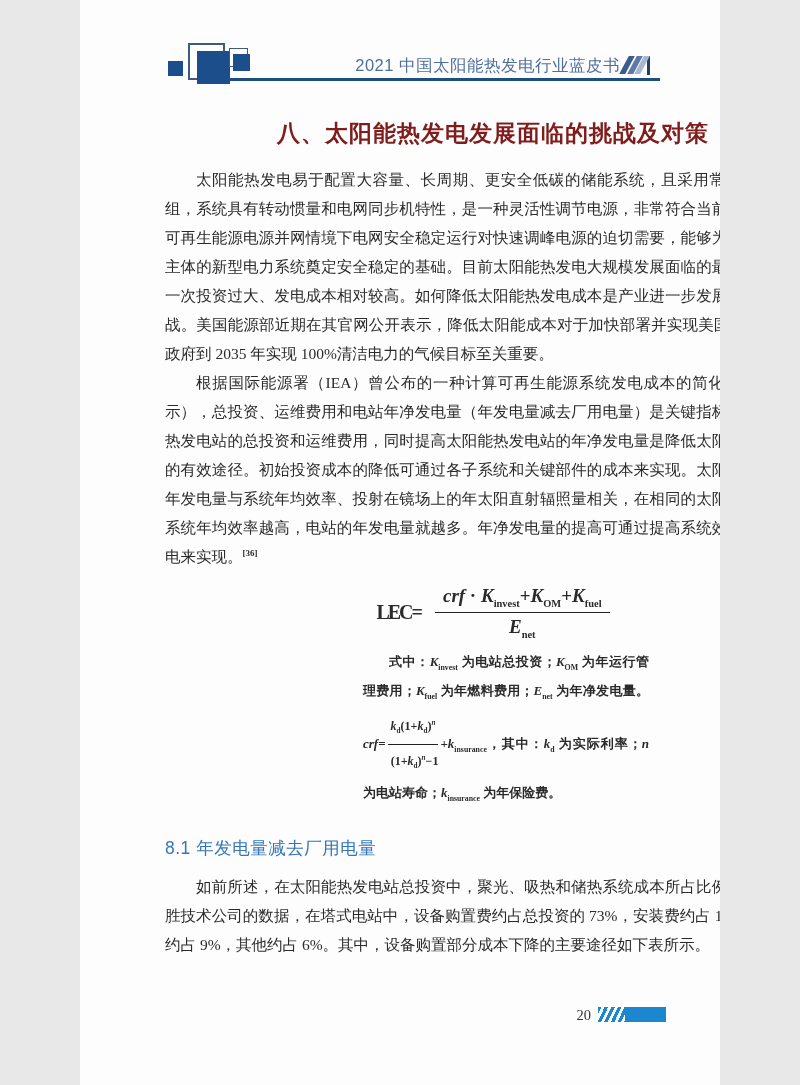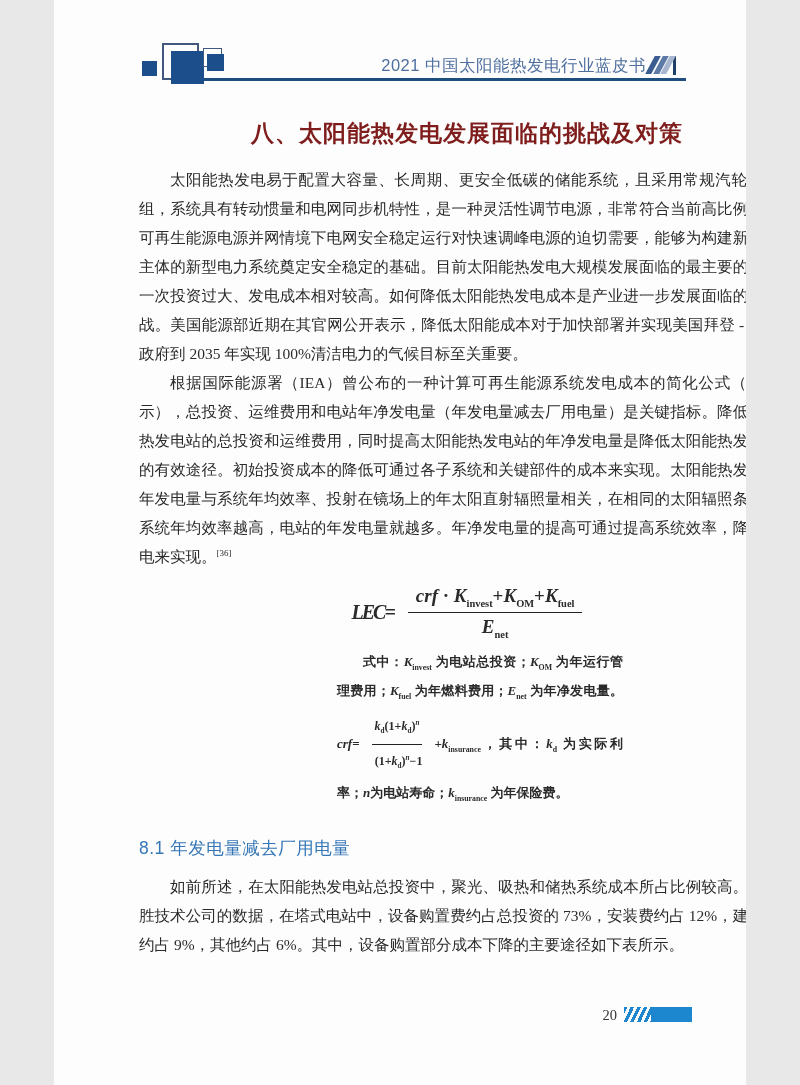--- a/index.html
+++ b/index.html
@@ -1,18 +1,18 @@
 <!DOCTYPE html>
 <html><head>
 <meta charset="utf-8">
 <style>
   html,body{margin:0;padding:0;background:#e8e8e8;}
   .page{
     position:relative;
-    width:692px;height:1085px;
+    width:640px;height:1085px;
     margin:0 auto;
     background:#fdfdfd;
     overflow:hidden;
     font-family:"Liberation Serif","DejaVu Serif",serif;
     color:#2a2a2a;
   }
   
   .hdr{position:absolute;top:0;left:0;right:0;height:90px;}
   .logo{position:absolute;top:0;left:0;}
   .logo .sq{position:absolute;box-sizing:border-box;}
@@ -32,47 +32,47 @@
   .slashes .s2{background:#5d7aa6;}
   .slashes .s3{background:#a9b6cf;}
   .slashes b{display:inline-block;width:3.5px;height:19px;background:#1e3f66;transform:none;vertical-align:top;}
   .hdr-rule{position:absolute;top:78px;left:150px;right:60px;height:3px;background:#1c4e7e;}
   
   main{position:absolute;top:92px;left:85px;width:656px;}
   p.body{
     margin:0;font-size:15.5px;line-height:29px;text-align:justify;
   }
   p.indent{text-indent:2em;}
-  sup.cite{font-size:9px;font-weight:normal;line-height:0;}
+  sup.cite{font-size:9px;font-weight:bold;line-height:0;}
   h1.sec{
     margin:26px 0 16px;
     text-align:center;
     font-family:"Liberation Sans","DejaVu Sans",sans-serif;
     font-size:23px;font-weight:bold;color:#7f1d1d;letter-spacing:1px;
   }
   h2.subsec{
     margin:26px 0 12px;
     font-family:"Liberation Sans","DejaVu Sans",sans-serif;
     font-size:17.5px;font-weight:500;color:#3476b6;letter-spacing:.5px;
   }
   
   .formula{
     margin:14px 0 6px;text-align:center;font-weight:bold;font-size:19px;
   }
-  .formula .lhs{font-style:italic;font-size:20px;letter-spacing:-2px;margin-right:14px;vertical-align:middle;}
+  .formula .lhs{font-size:20px;letter-spacing:-2px;margin-right:14px;vertical-align:middle;}
   .frac{display:inline-block;text-align:center;vertical-align:middle;}
   .frac .num{display:block;border-bottom:1.6px solid #222;padding:0 8px 3px;}
   .frac .den{display:block;padding-top:3px;}
   .frac sub,.frac sup{font-size:.55em;font-style:normal;}
   .fnote{
     width:286px;margin:10px 0 0 198px;
     font-size:13px;font-weight:bold;line-height:24px;text-align:justify;text-indent:2em;
   }
   .fnote sub,.fnote sup{font-size:.6em;font-style:normal;}
-  .fnote .frac{font-size:12px;text-indent:0;margin:2px 12px;}
+  .fnote .frac{font-size:12px;text-indent:0;margin:2px 2px;}
   .fnote .frac .num{border-bottom-width:1.2px;padding:0 3px 1px;}
   .fnote .frac .den{padding-top:1px;text-align:right;}
   
   .ftr{position:absolute;bottom:62px;right:54px;height:16px;}
   .pageno{font-size:14.5px;color:#333;vertical-align:top;margin-right:7px;}
   .fbar{position:relative;display:inline-block;width:68px;height:15px;background:#1c87cf;vertical-align:top;}
   .fbar .stripes{
     position:absolute;left:0;top:0;width:27px;height:15px;
     background:repeating-linear-gradient(115deg,rgba(255,255,255,0) 0 3.2px,#fdfdfd 3.2px 6px);
   }

